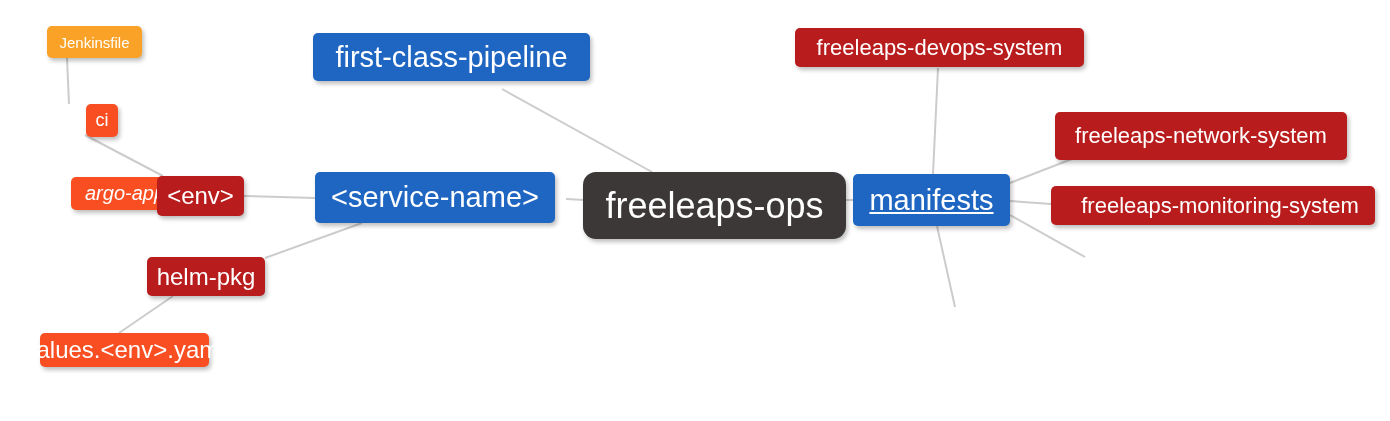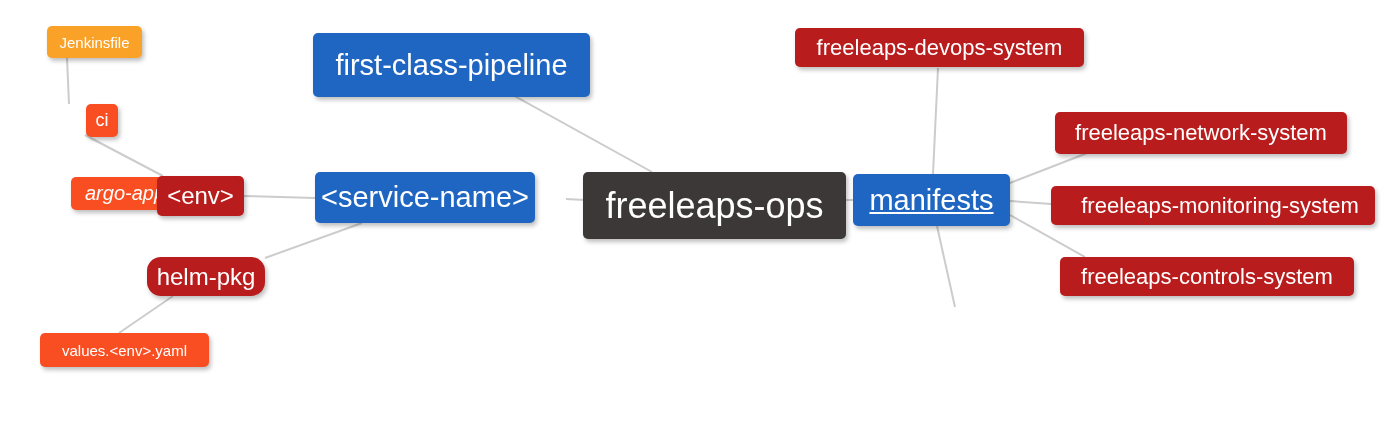--- a/index.html
+++ b/index.html
@@ -17,28 +17,28 @@
   .blue{background:#1f66c2;}
   .green{background:#b91c1c;}
   .red{background:#f94e21;margin-left:32px;}
   .orange{background:#faa228;}
   .dark{background:#3b3837;}
 
   .n-jenkinsfile{left:20px;top:26px;width:95px;height:32px;font-size:15px;margin-left:27px;}
   .n-ci{left:54px;top:104px;width:32px;height:33px;font-size:18px;}
   .n-argo{left:39px;top:177px;width:108px;height:33px;font-size:20px;font-style:italic;}
   .n-env{left:157px;top:176px;width:87px;height:40px;font-size:24px;}
-  .n-helm{left:147px;top:257px;width:118px;height:39px;font-size:24px;border-radius:14px;}
-  .n-values{left:8px;top:333px;width:169px;height:34px;font-size:15px;}
-  .n-first{left:313px;top:33px;width:277px;height:64px;font-size:29px;}
-  .n-service{left:315px;top:172px;width:220px;height:51px;font-size:29px;}
-  .n-root{left:583px;top:172px;width:263px;height:67px;font-size:36px;}
+  .n-helm{left:147px;top:257px;width:118px;height:39px;font-size:24px;}
+  .n-values{left:8px;top:333px;width:169px;height:34px;font-size:24px;}
+  .n-first{left:313px;top:33px;width:277px;height:48px;font-size:29px;}
+  .n-service{left:315px;top:172px;width:240px;height:51px;font-size:29px;}
+  .n-root{left:583px;top:172px;width:263px;height:67px;font-size:36px;border-radius:13px;}
   .n-manifests{left:853px;top:174px;width:157px;height:52px;font-size:29px;text-decoration:underline;}
   .n-devops{left:795px;top:28px;width:289px;height:39px;font-size:22px;}
-  .n-network{left:1055px;top:112px;width:292px;height:42px;font-size:22px;align-items:center;}
+  .n-network{left:1055px;top:112px;width:292px;height:48px;font-size:22px;align-items:center;}
   .n-monitoring{left:1051px;top:186px;width:324px;height:39px;font-size:22px;padding-left:14px;}
   .n-controls{left:1060px;top:257px;width:294px;height:39px;font-size:22px;}
   .n-storage{left:815px;top:308px;width:291px;height:39px;font-size:22px;}
 </style>
 </head>
 <body>
 
 <div class="canvas">
 
   <svg class="edges" width="1390" height="421" viewBox="0 0 1390 421">
@@ -103,18 +103,15 @@
   </div>
 
   <div class="node green n-network">
     <span>freeleaps-network-system</span>
   </div>
 
   <div class="node green n-monitoring">
     <span>freeleaps-monitoring-system</span>
   </div>
 
-  <div class="node green n-controls">
-    <span>freeleaps-controls-system</span>
-  </div>
 
 
 </div>
 
 </body></html>

